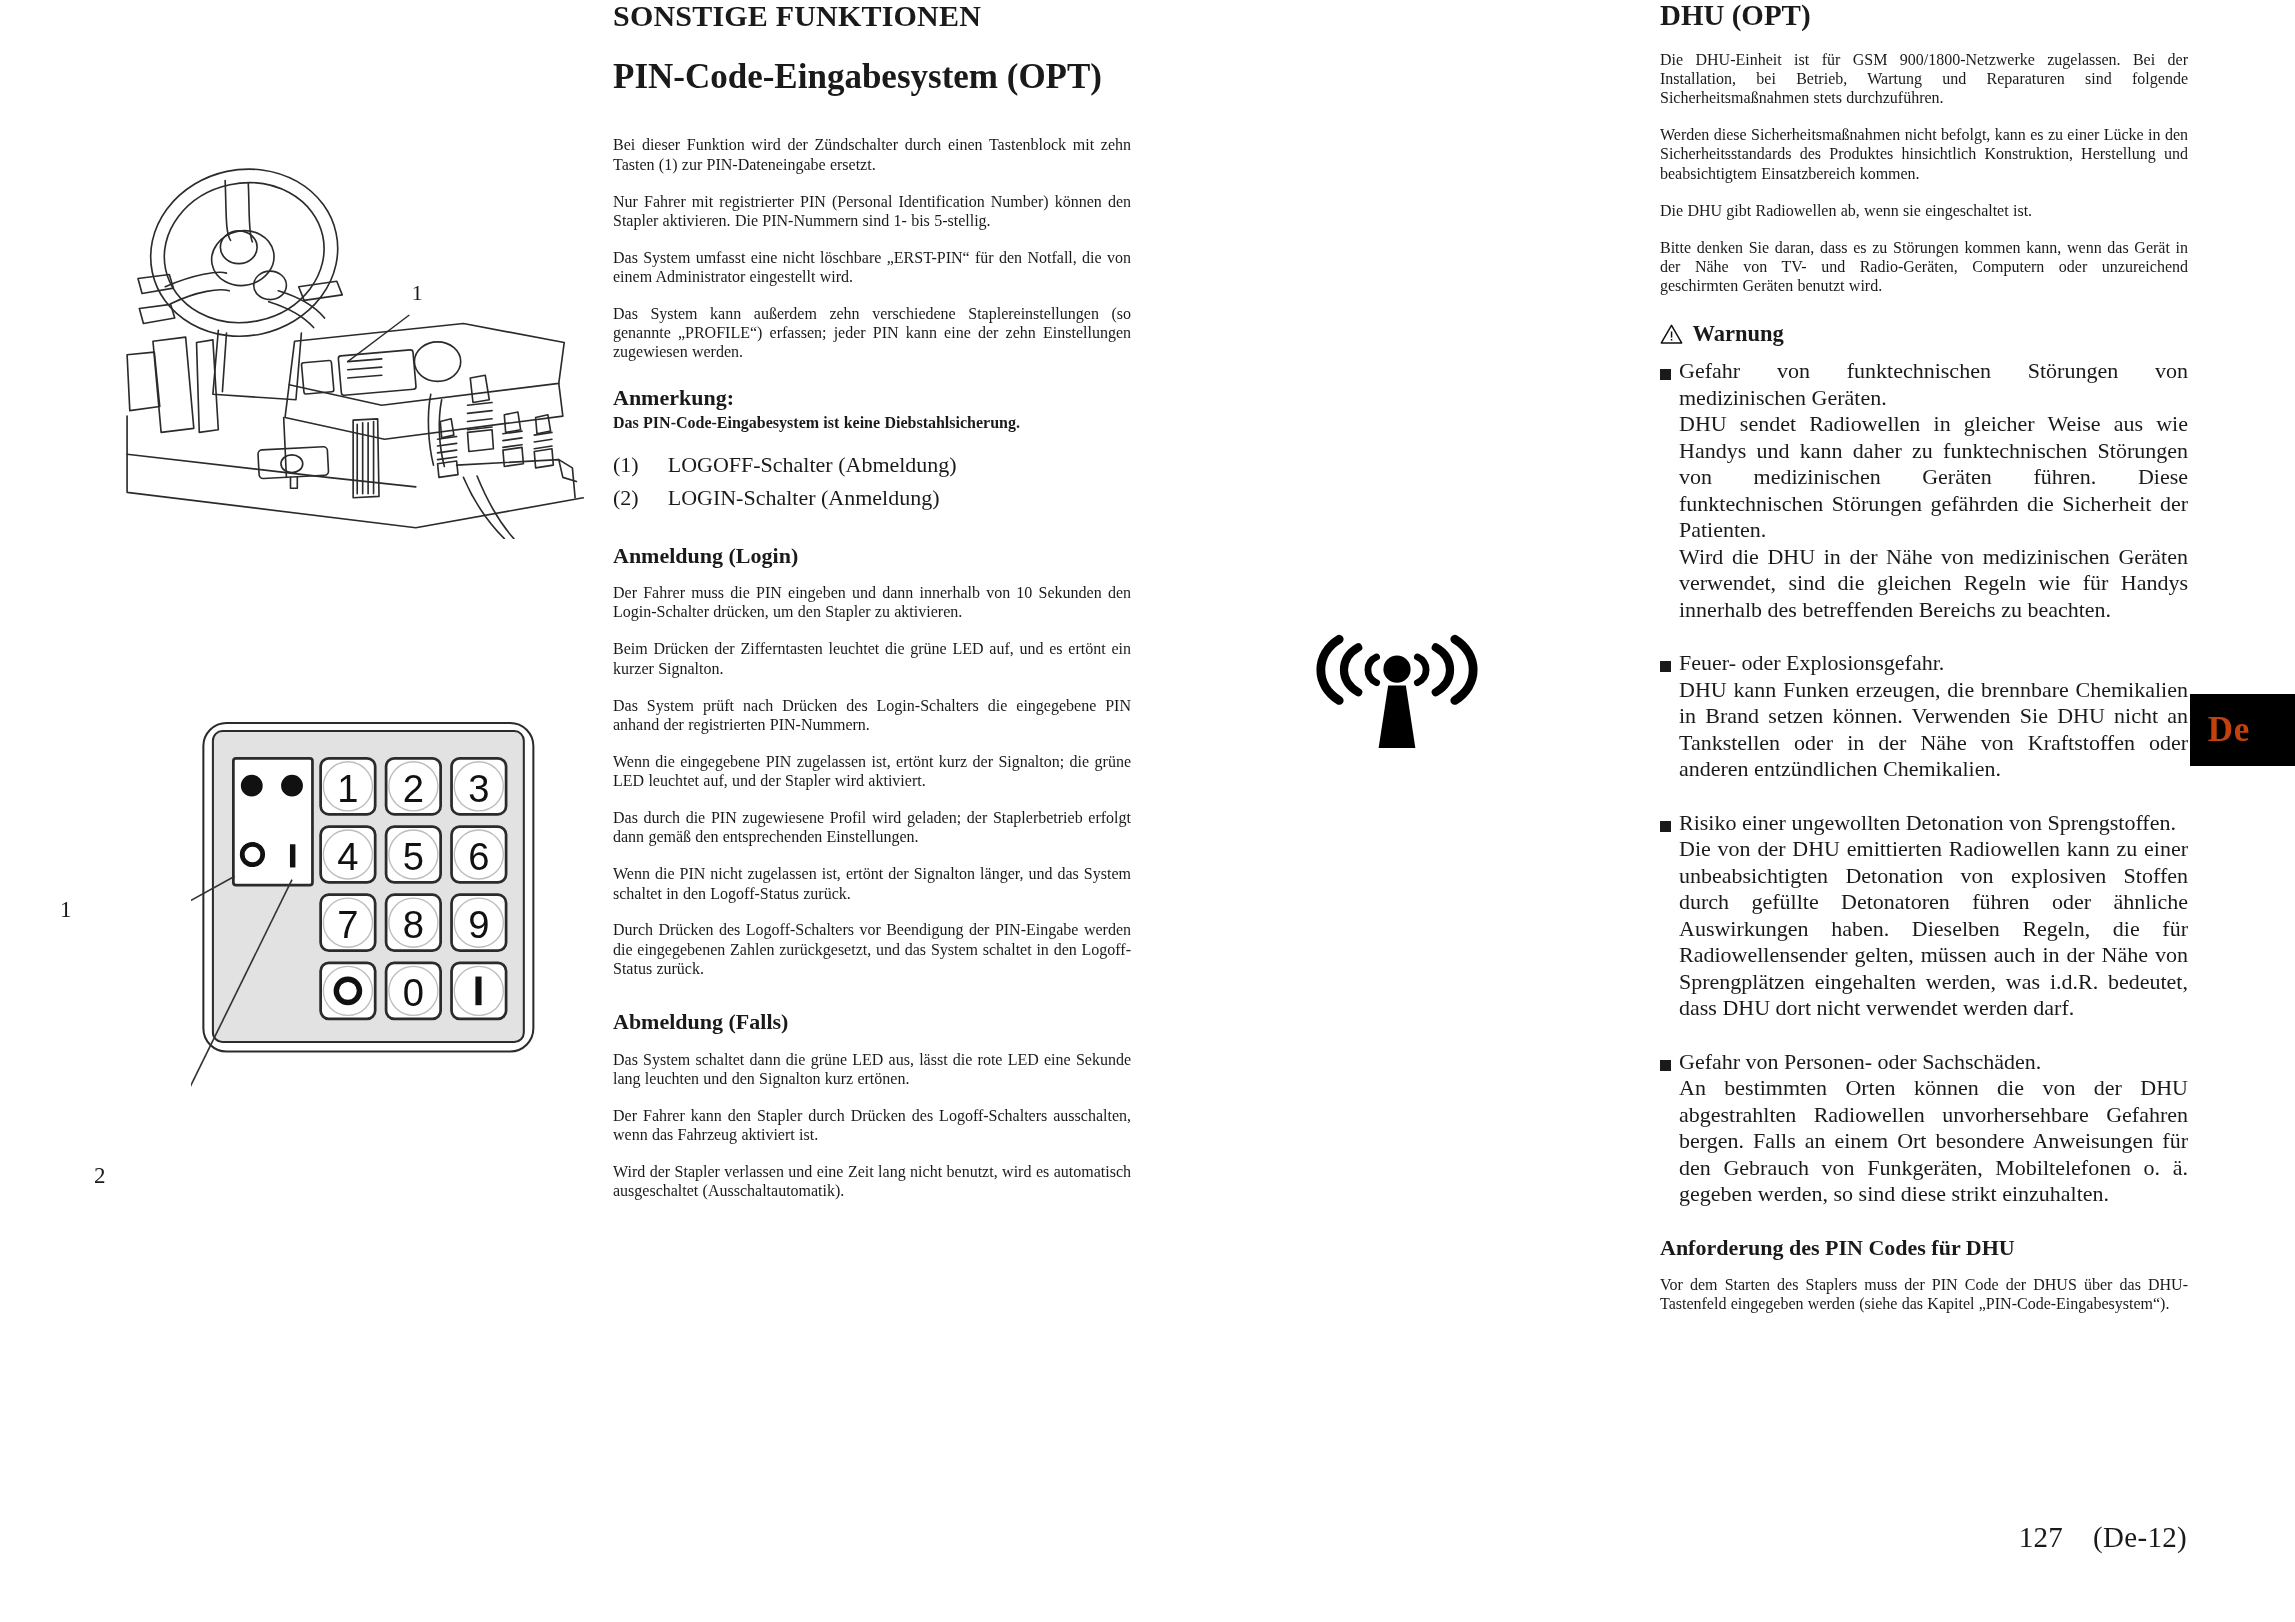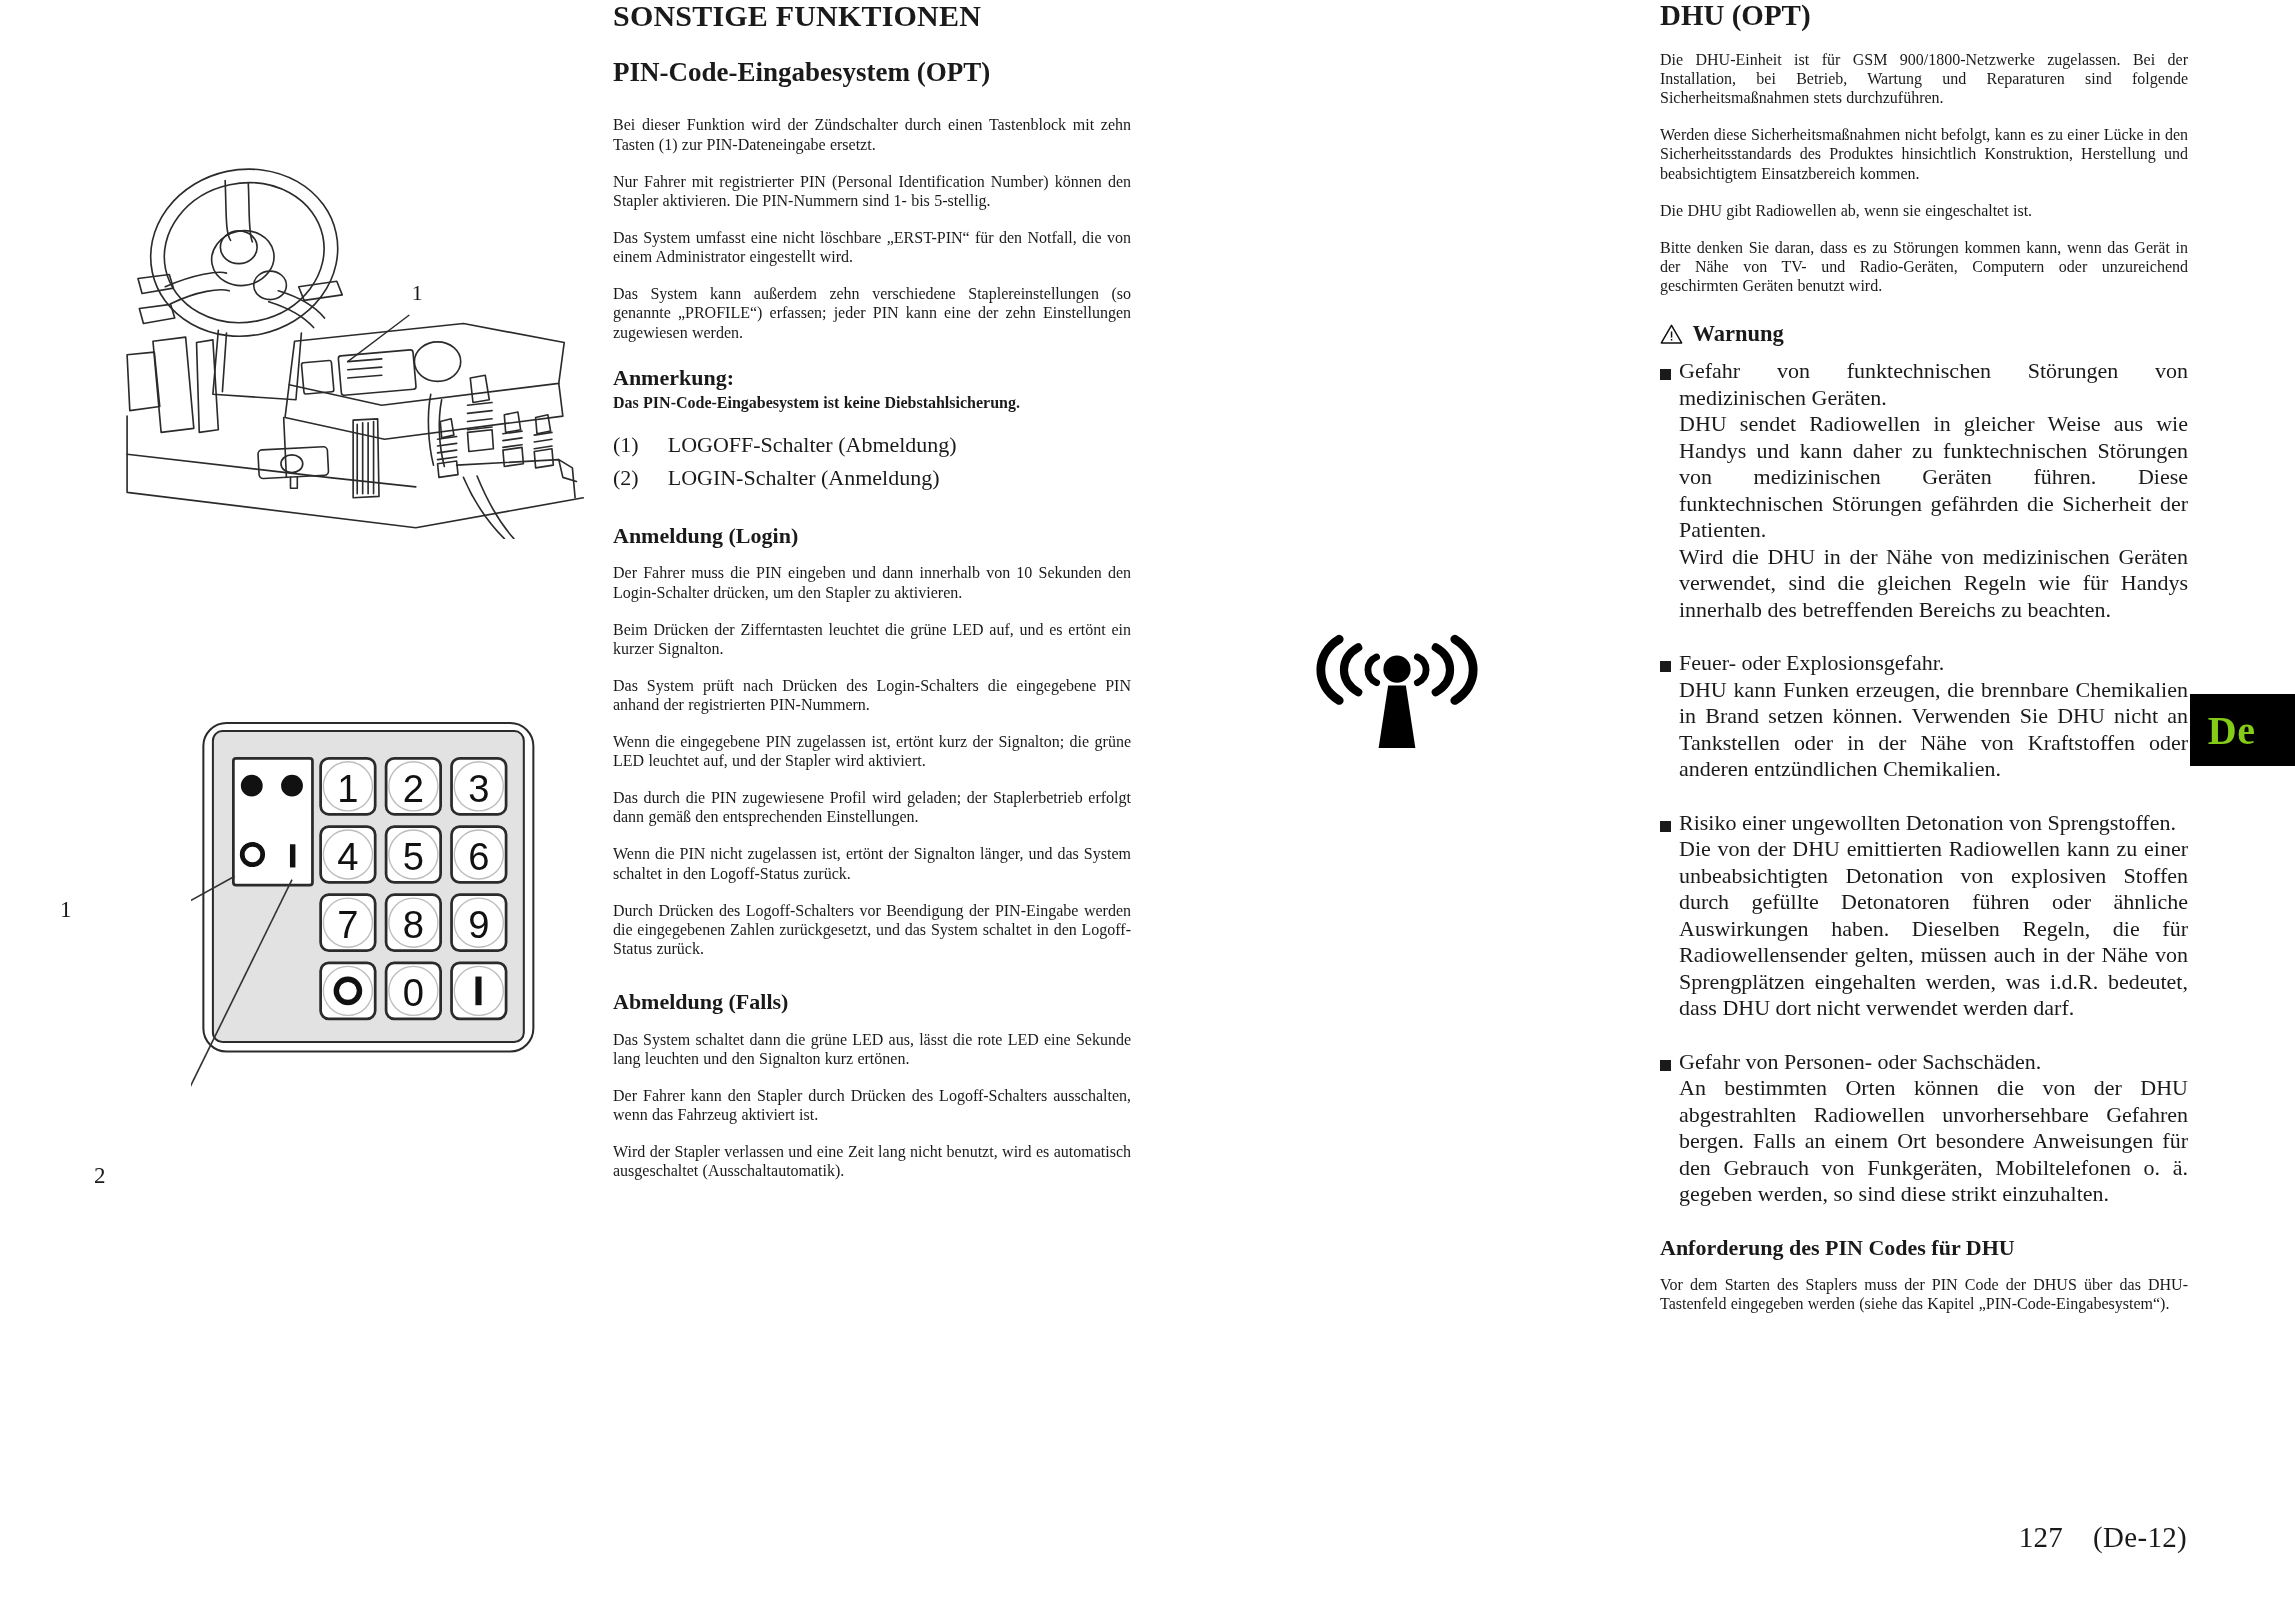--- a/index.html
+++ b/index.html
@@ -19,22 +19,22 @@
   .col-figures { left:0;    width:600px;  height:1622px; }
   .col-mid     { left:613px; width:518px; }
   .col-right   { left:1660px; width:528px; }
 
   
   h1.section-title {
     font-size:30px; font-weight:bold; letter-spacing:0.2px;
     margin:0 0 26px 0; line-height:1.06;
   }
   h2.sub-title {
-    font-size:27px; font-weight:bold;
-    margin:0 0 28px 0; line-height:1.1;
+    font-size:35px; font-weight:bold;
+    margin:0 0 39px 0; line-height:1.1;
   }
   h2.sub-title.right-head {
     font-size:29px; margin:0 0 17.7px 0;
   }
   h3.minor-head {
     font-size:22px; font-weight:bold; margin:0 0 15px 0;
     line-height:1.15;
   }
   h3.minor-head.spaced { margin-top:31px; }
 
@@ -74,24 +74,24 @@
   ul.warn-list > li .wtext p {
     font-size:22px; line-height:1.205; margin:0;
     text-align:justify;
   }
   ul.warn-list > li .wtext p.cont { text-align:justify; }
 
   
   .de-tab {
     position:absolute; left:2190px; top:694px;
     width:106px; height:72px;
-    background:#000; color:#84cc16;
+    background:#000; color:#c2410c;
     display:flex; align-items:center; justify-content:flex-start;
     padding-left:17.7px; box-sizing:border-box;
-    font-size:40px; font-weight:bold; letter-spacing:0.7px;
+    font-size:35px; font-weight:bold; letter-spacing:0.7px;
   }
 
   
   .footer {
     position:absolute; right:108px; bottom:68px;
     font-size:29px; letter-spacing:0.3px;
     display:flex; gap:30px;
   }
 
   

